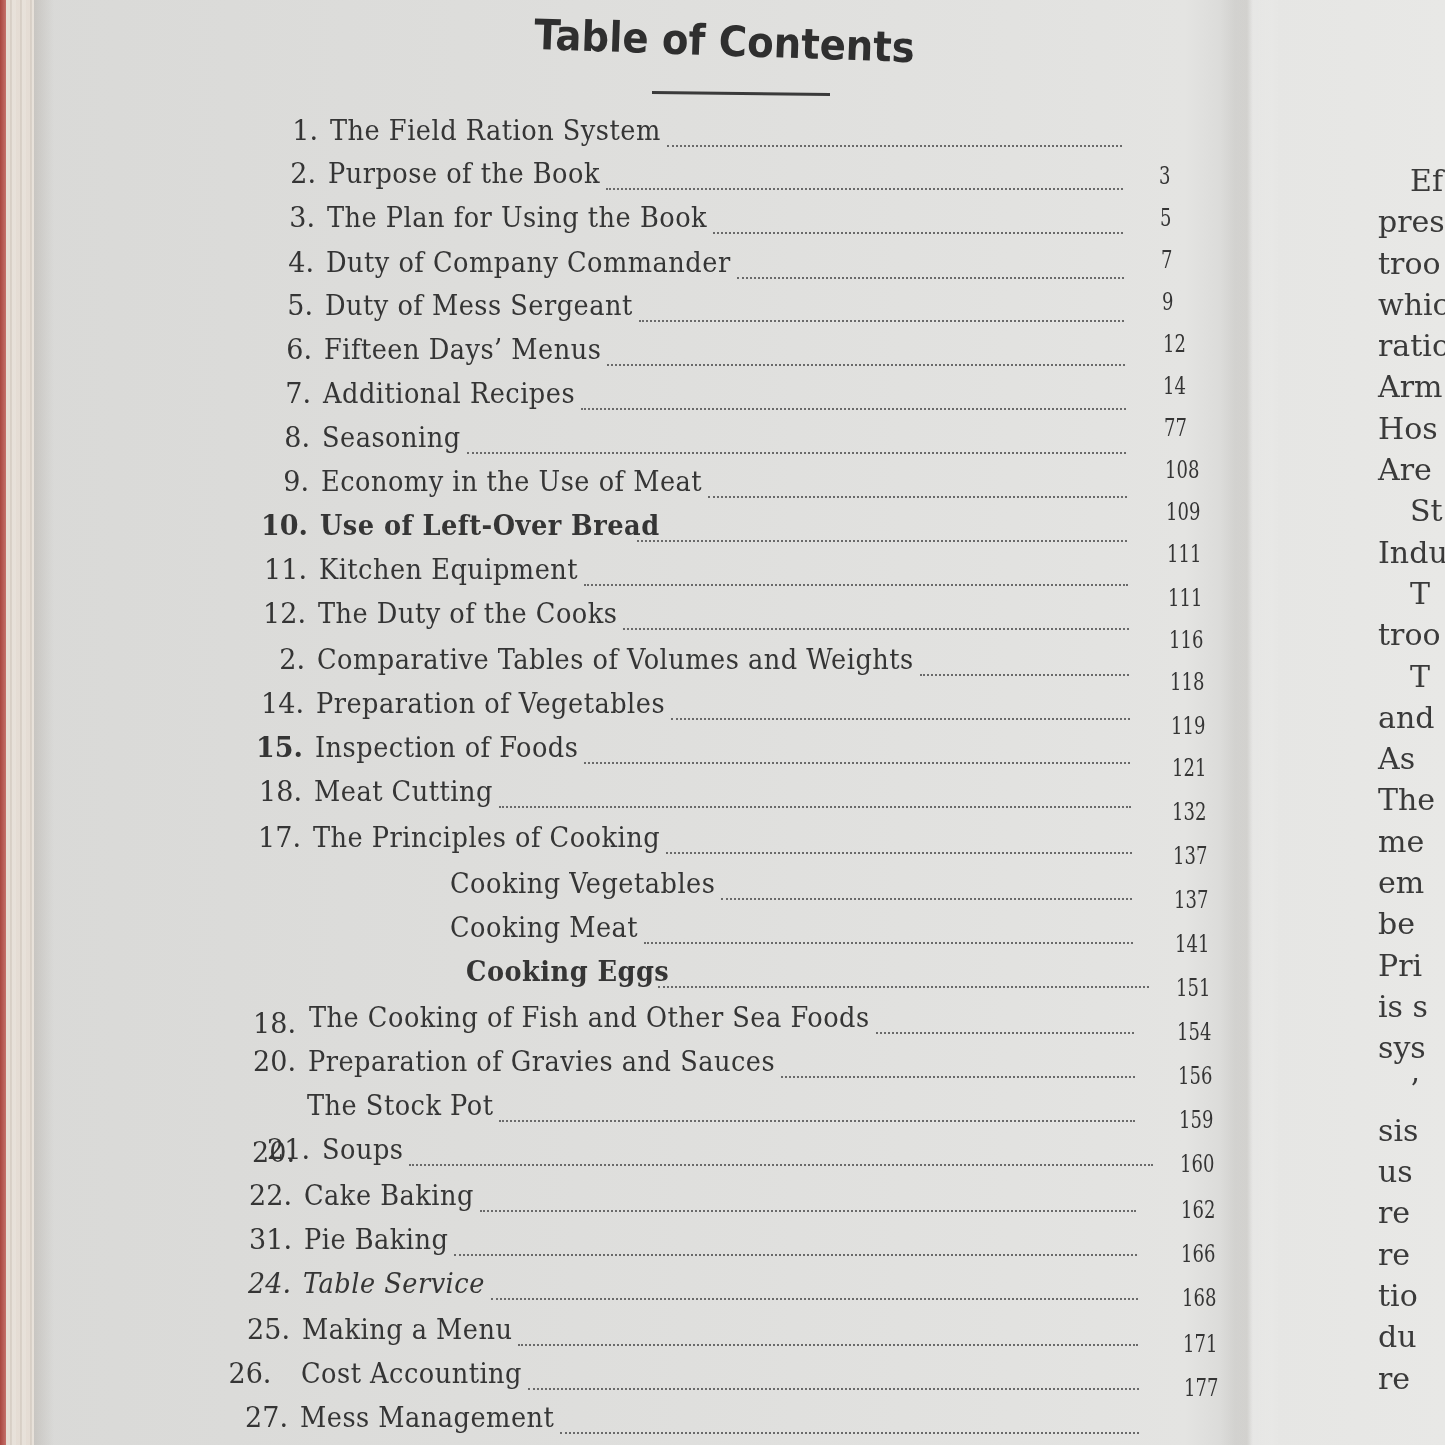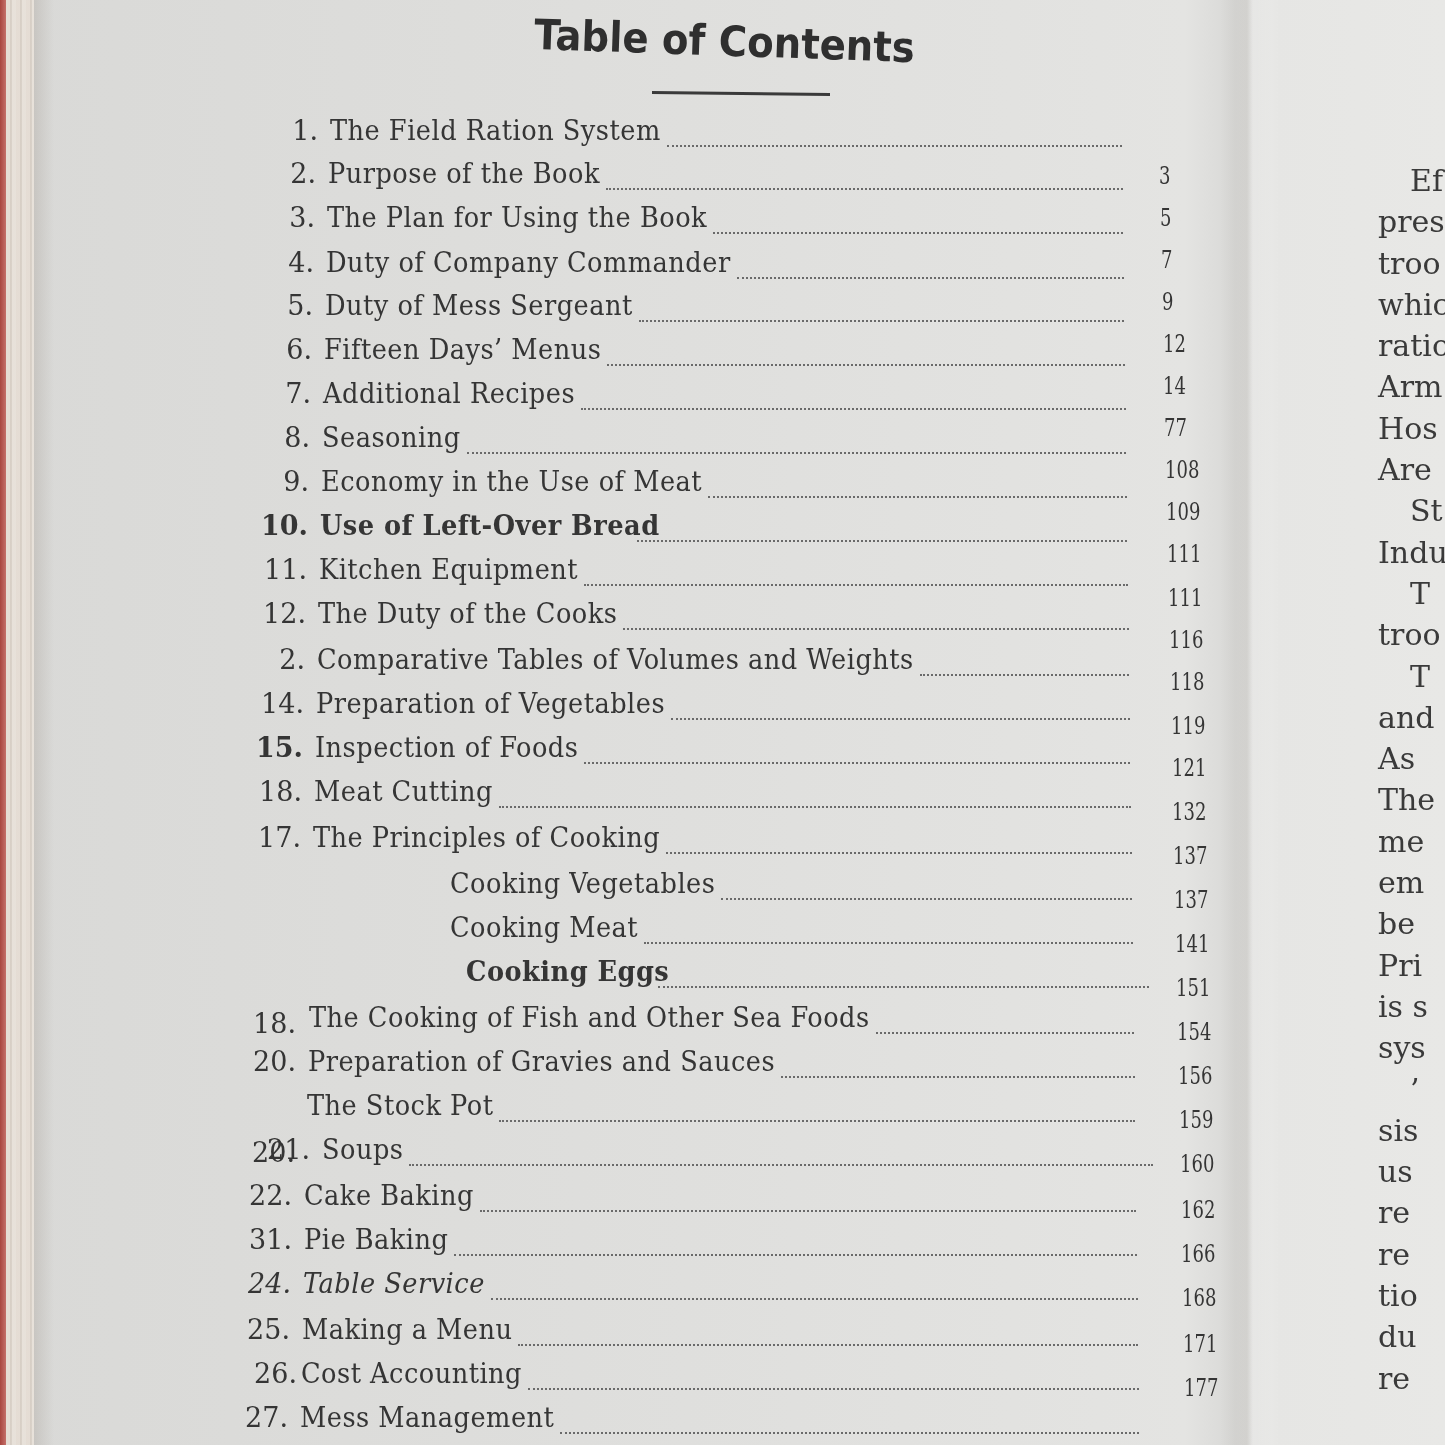--- a/index.html
+++ b/index.html
@@ -266,21 +266,21 @@
           <span class="toc-num" style="left: 239px;">24.</span>
           <span class="toc-label" style="left: 303px;">Table Service</span>
           <div class="toc-leader" style="left: 490.806px; width: 647.194px; top: 30px;"></div>
         </div>
         <div class="toc-row" style="top: 1314px; left: 0px; width: 1240px;">
           <span class="toc-num" style="left: 238px;">25.</span>
           <span class="toc-label" style="left: 302px;">Making a Menu</span>
           <div class="toc-leader" style="left: 518.499px; width: 619.501px; top: 30px;"></div>
         </div>
         <div class="toc-row" style="top: 1358px; left: 0px; width: 1240px;">
-          <span class="toc-num" style="left: 245px;">26.</span>
+          <span class="toc-num" style="left: 224px; text-align: center;">26.</span>
           <span class="toc-label" style="left: 301px;">Cost Accounting</span>
           <div class="toc-leader" style="left: 528.009px; width: 610.991px; top: 30px;"></div>
         </div>
         <div class="toc-row" style="top: 1402px; left: 0px; width: 1240px;">
           <span class="toc-num" style="left: 236px;">27.</span>
           <span class="toc-label" style="left: 300px;">Mess Management</span>
           <div class="toc-leader" style="left: 560.348px; width: 578.652px; top: 30px;"></div>
         </div>
         <span class="toc-page" style="top: 162px; left: 1159px;">3</span>
         <span class="toc-page" style="top: 204px; left: 1160px;">5</span>

